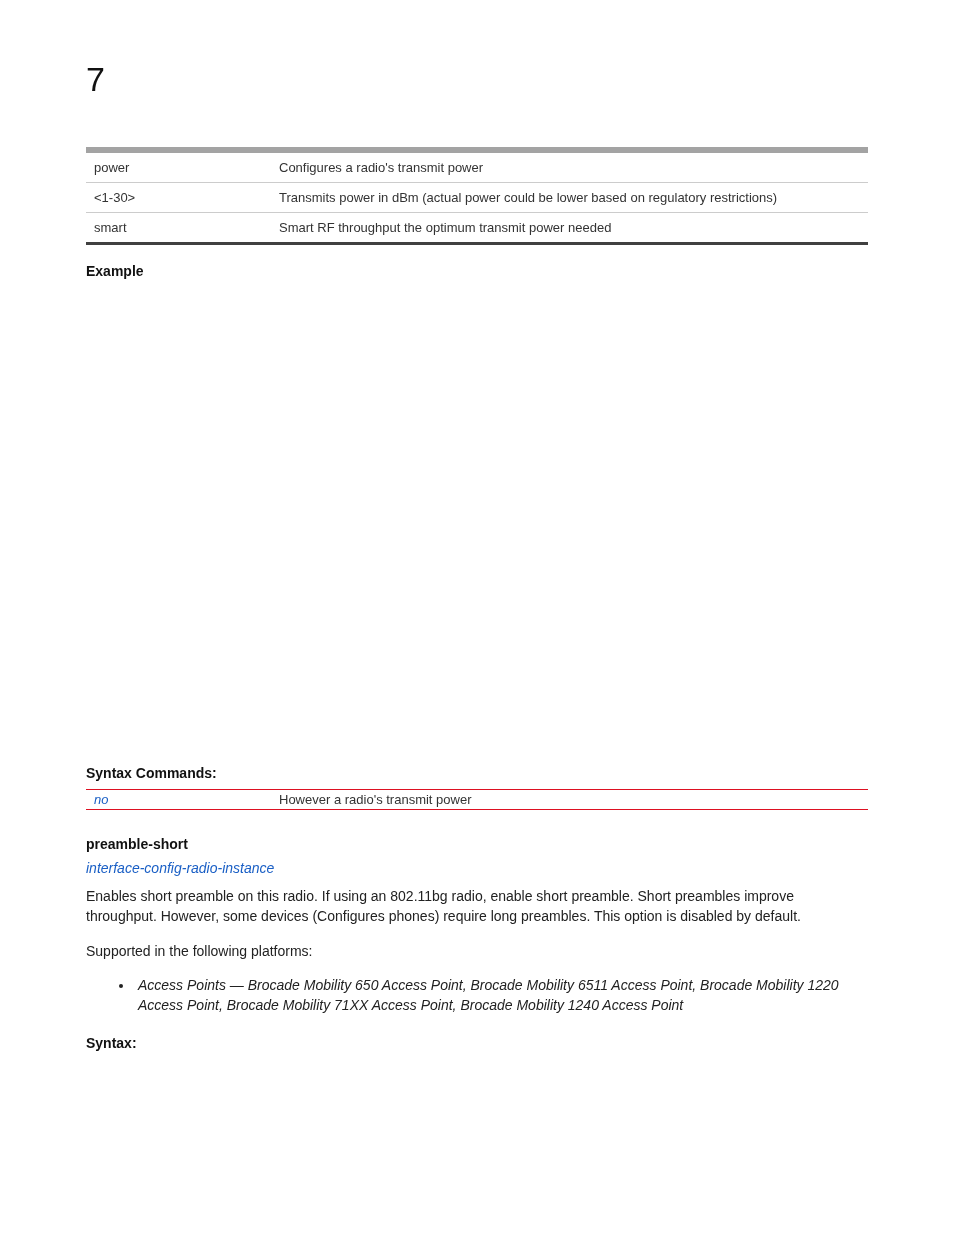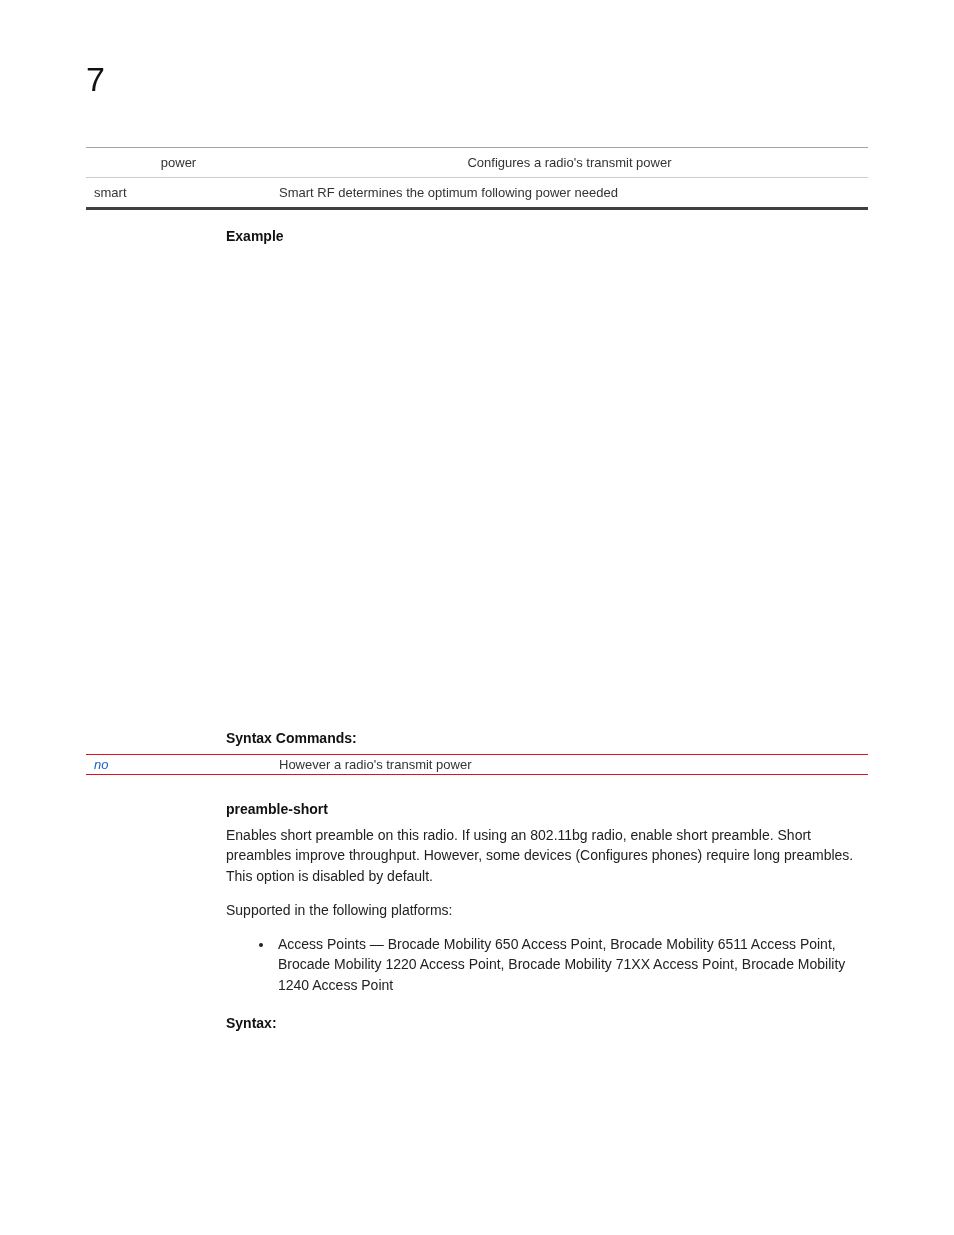--- a/index.html
+++ b/index.html
@@ -24,22 +24,21 @@
   .param-table {
     width: 100%;
     border-collapse: collapse;
     font-size: 13px;
     color: #333;
   }
   .param-table tr {
     border-bottom: 1px solid #ccc;
   }
   .param-table tr:first-child {
-    border-top: 1px solid #a3a3a3;
-    text-align: center;
+    border-top: 6px solid #a3a3a3;
   }
   .param-table tr:last-child {
     border-bottom: 3px solid #404040;
   }
   .param-table td {
     padding: 7px 8px;
     vertical-align: top;
   }
   .param-table td:first-child {
     width: 185px;
@@ -64,21 +63,20 @@
     color: #1a5fc5;
     font-style: italic;
   }
   .h-bold {
     font-weight: bold;
     font-size: 14px;
     color: #111;
     margin: 18px 0 8px 0;
   }
   .indented {
-    margin-left: 140px;
   }
   .link-blue {
     color: #1a5fc5;
     font-style: italic;
     font-size: 14px;
     margin: 8px 0 10px 0;
   }
   .body-text {
     font-size: 14px;
     line-height: 1.45;
@@ -88,41 +86,46 @@
   ul.bullets {
     margin: 4px 0 20px 0;
     padding-left: 48px;
     font-size: 14px;
     line-height: 1.45;
     color: #222;
     list-style: disc;
   }
   ul.bullets li {
     padding-left: 4px;
+    font-style: italic;
   }
   .gap-large {
     height: 460px;
   }
 </style>
 </head>
 <body>
 
 <div class="page">
 
   <div class="chapnum">7</div>
 
   <table class="param-table">
     <tbody>
         <tr>
       <td>power</td>
       <td>Configures a radio's transmit power</td>
     </tr>
     <tr>
+      <td>&lt;1-30&gt;</td>
+      <td>Transmits power in dBm (actual power could be lower based on regulatory restrictions)</td>
+    </tr>
+    <tr>
       <td>smart</td>
-      <td>Smart RF determines the optimum following power needed</td>
+      <td>Smart RF throughput the optimum transmit power needed</td>
     </tr>
   </tbody>
     </table>
 
   <div class="indented">
     <div class="h-bold">Example</div>
   </div>
 
   <div class="gap-large"></div>
 
@@ -134,20 +137,21 @@
     <tbody>
         <tr>
       <td>no</td>
       <td>However a radio's transmit power</td>
     </tr>
   </tbody>
     </table>
 
   <div class="indented">
     <div class="h-bold" style="margin-top:26px">preamble-short</div>
+    <div class="link-blue">interface-config-radio-instance</div>
     <p class="body-text">Enables short preamble on this radio. If using an 802.11bg radio, enable short preamble. Short preambles improve throughput. However, some devices (Configures phones) require long preambles. This option is disabled by default.</p>
     <p class="body-text">Supported in the following platforms:</p>
     <ul class="bullets">
       <li>Access Points — Brocade Mobility 650 Access Point, Brocade Mobility 6511 Access Point, Brocade Mobility 1220 Access Point, Brocade Mobility 71XX Access Point, Brocade Mobility 1240 Access Point</li>
     </ul>
     <div class="h-bold">Syntax:</div>
   </div>
 
 </div>
 

